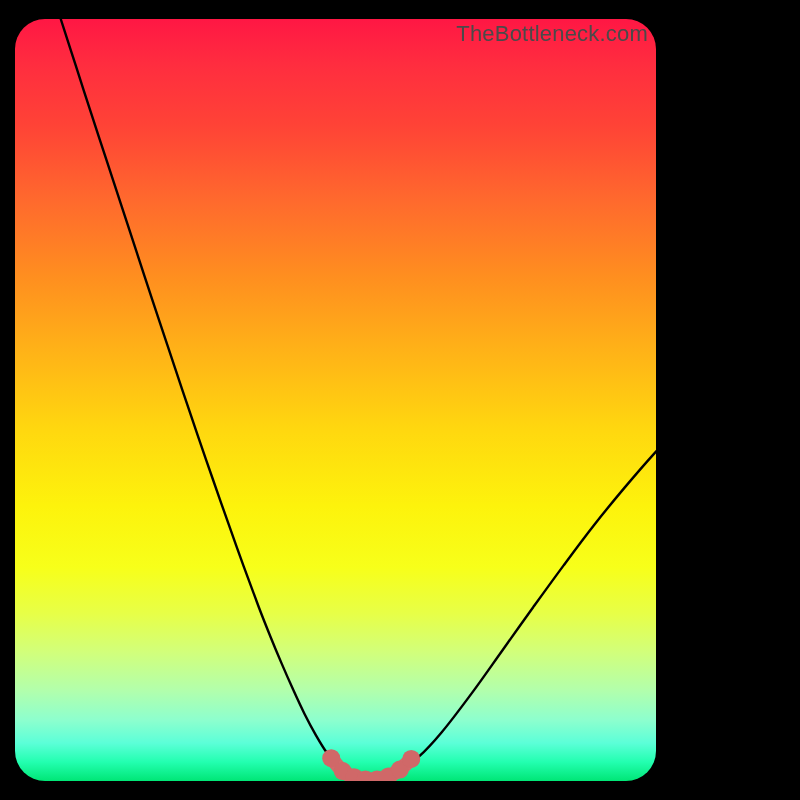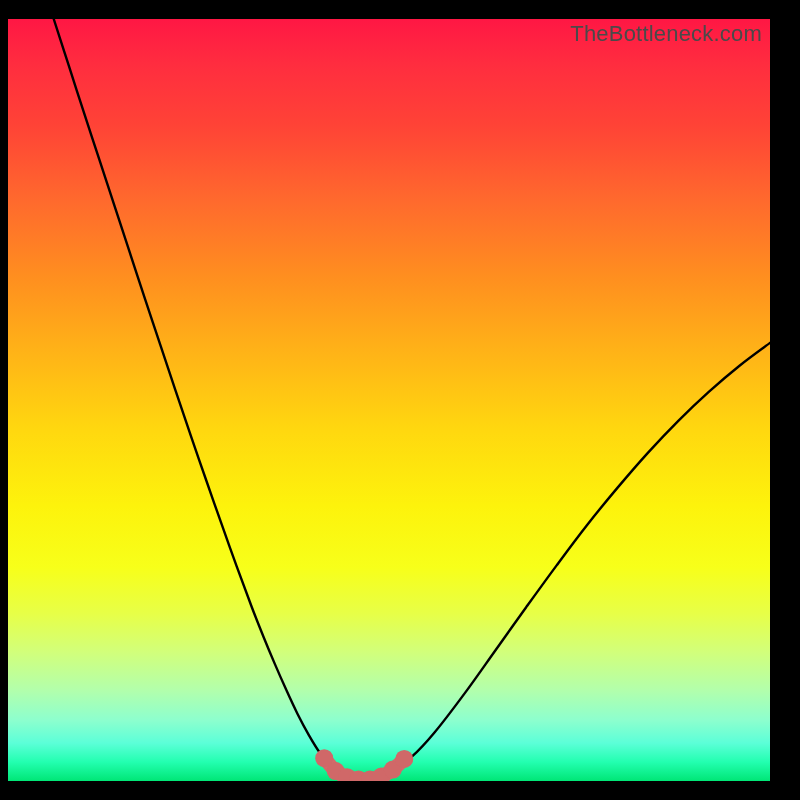--- a/index.html
+++ b/index.html
@@ -12,43 +12,44 @@
     overflow: hidden;
   }
   .frame {
     position: relative;
     width: 800px;
     height: 800px;
     background: #000;
   }
   .plot {
     position: absolute;
-    left: 8px;
+    left: 15px;
     top: 19px;
-    width: 762px;
+    width: 641px;
     height: 762px;
     background: linear-gradient(
       to bottom,
       #ff1744 0%,
       #ff2d3f 6%,
       #ff4336 14%,
       #ff6a2d 24%,
       #ff8f1f 34%,
       #ffb417 44%,
       #ffd80f 54%,
       #fdf30c 64%,
       #f7ff1a 72%,
       #e7ff47 78%,
       #d2ff7a 83%,
       #b3ffab 88%,
       #8dffce 92%,
       #5cffd8 95%,
       #23ffb0 97.5%,
       #00e676 100%
     );
+    border-radius: 30px;
   }
   .watermark {
     position: absolute;
     top: 2px;
     right: 8px;
     color: #4a4a4a;
     font-size: 22px;
     letter-spacing: 0.2px;
     font-weight: 400;
     user-select: none;

